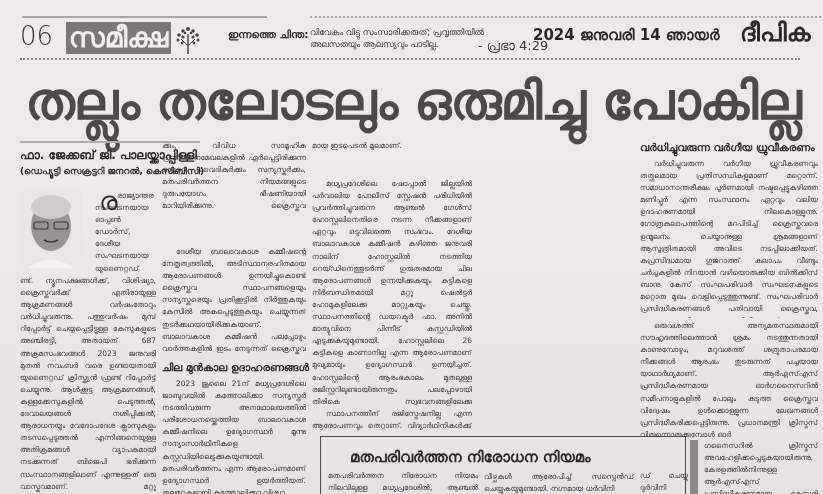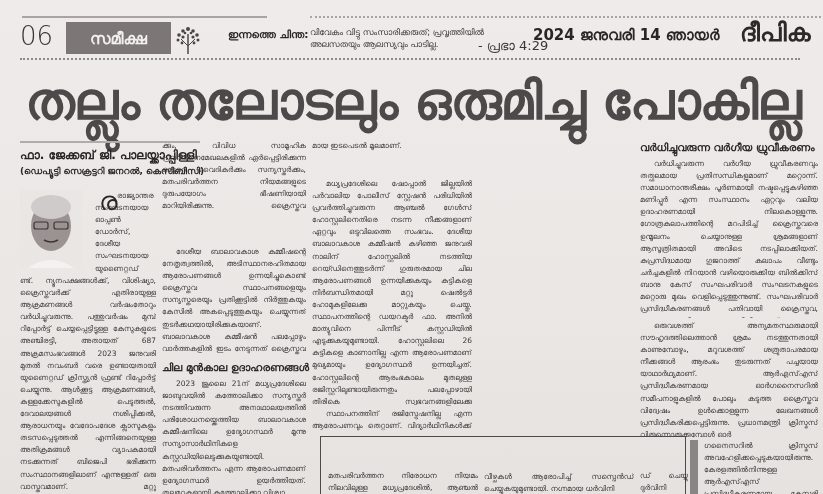--- a/index.html
+++ b/index.html
@@ -22,21 +22,21 @@
   .top-rule-dots {
     position: absolute; left: 310px; top: 16px; width: 515px; height: 2px;
     border-top: 2px dotted #a9a4a3;
   }
   .page-num {
     position: absolute; left: 20px; top: 21px; font-size: 26px; font-weight: 300;
     color: #3a3536; letter-spacing: 0px; font-family: "DejaVu Sans", sans-serif;
   }
   .section-box {
     position: absolute; left: 66px; top: 22px; width: 105px; height: 32px;
-    background: #7c7776; color: #f3efee; font-weight: bold; font-size: 16px;
+    background: #7c7776; color: #f3efee; font-weight: bold; font-size: 28px;
     display: flex; align-items: center; justify-content: center;
   }
   .tree-icon { position: absolute; left: 174px; top: 24px; width: 28px; height: 30px; }
   .bottom-rule {
     position: absolute; left: 20px; top: 58px; width: 780px; height: 2px;
     border-top: 2px dotted #8e8988;
   }
   .thought-label {
     position: absolute; left: 228px; top: 28px; font-size: 10.5px; font-weight: bold; color:#2c2728;
   }
@@ -142,17 +142,18 @@
   <div class="col" style="left:312px; top:178px; width:160px; height:230px; text-indent:14px;">മധ്യപ്രദേശിലെ ഷോപ്പാൽ ജില്ലയിൽ പർവാലിയ പോലീസ് സ്റ്റേഷൻ പരിധിയിൽ പ്രവർത്തിച്ചുവരുന്ന ആഞ്ചൽ ഗേൾസ് ഹോസ്റ്റലിനെതിരെ നടന്ന നീക്കങ്ങളാണ് ഏറ്റവും ഒടുവിലത്തെ സംഭവം. ദേശീയ ബാലാവകാശ കമ്മീഷൻ കഴിഞ്ഞ ജനുവരി നാലിന് ഹോസ്റ്റലിൽ നടത്തിയ റെയ്ഡിനെത്തുടർന്ന് ഗുരുതരമായ ചില ആരോപണങ്ങൾ ഉന്നയിക്കുകയും കുട്ടികളെ നിർബന്ധിതമായി മറ്റു ഷെൽട്ടർ ഹോമുകളിലേക്കു മാറ്റുകയും ചെയ്തു. സ്ഥാപനത്തിന്റെ ഡയറക്ടർ ഫാ. അനിൽ മാത്യുവിനെ പിന്നീട് കസ്റ്റഡിയിൽ എടുക്കുകയുമുണ്ടായി. ഹോസ്റ്റലിലെ 26 കുട്ടികളെ കാണാനില്ല എന്ന ആരോപണമാണ് മുഖ്യമായും ഉദ്യോഗസ്ഥർ ഉന്നയിച്ചത്. ഹോസ്റ്റലിന്റെ ആരംഭകാലം മുതലുള്ള രജിസ്റ്ററിലുണ്ടായിരുന്നതും പലപ്പോഴായി തിരികെ സ്വഭവനങ്ങളിലേക്കു മടങ്ങിയവരുമാണ് ആ കുട്ടികൾ എന്ന് ഹോസ്റ്റൽ അധികൃതർ വ്യക്തമാക്കിയെങ്കിലും അധികാരികൾ തങ്ങളുടെ ആരോപണത്തിൽ ഉറച്ചുനിൽക്കുകയായിരുന്നു. എന്നാൽ, പോലീസ് അന്വേഷണത്തിൽ ആ കുട്ടികൾ എല്ലാവരും സ്വന്തം വീടുകളിലുണ്ടെന്ന് വ്യക്തമായി.</div>
   <div class="col" style="left:312px; top:408px; width:160px; height:26px; text-indent:14px;">സ്ഥാപനത്തിന് രജിസ്ട്രേഷനില്ല എന്ന ആരോപണവും തെറ്റാണ്. വിദ്യാർഥിനികൾക്ക് പാ</div>
 
   <div class="sub-head" style="left:640px; top:140px; width:180px;">വർധിച്ചുവരുന്ന വർഗീയ ധ്രുവീകരണം</div>
   <div class="col" style="left:640px; top:158px; width:178px; height:160px; text-indent:14px;">വർധിച്ചുവരുന്ന വർഗീയ ധ്രുവീകരണവും തത്ഫലമായ പ്രതിസന്ധികളുമാണ് മറ്റൊന്ന്. സമാധാനാന്തരീക്ഷം പൂർണമായി നഷ്ടപ്പെട്ടുകഴിഞ്ഞ മണിപ്പൂർ എന്ന സംസ്ഥാനം ഏറ്റവും വലിയ ഉദാഹരണമായി നിലകൊള്ളുന്നു. ഗോത്രകലാപത്തിന്റെ മറപിടിച്ച് ക്രൈസ്തവരെ ഉന്മൂലനം ചെയ്യാനുള്ള ശ്രമങ്ങളാണ് ആസൂത്രിതമായി അവിടെ നടപ്പിലാക്കിയത്. കുപ്രസിദ്ധമായ ഗുജറാത്ത് കലാപം വീണ്ടും ചർച്ചകളിൽ നിറയാൻ വഴിയൊരുക്കിയ ബിൽക്കിസ് ബാനു കേസ് സംഘപരിവാർ സംഘടനകളുടെ മറ്റൊരു മുഖം വെളിപ്പെടുത്തുന്നുണ്ട്. സംഘപരിവാർ പ്രസിദ്ധീകരണങ്ങൾ പതിവായി ക്രൈസ്തവ, അന്യമത വിദ്വേഷം പ്രചരിപ്പിക്കുന്നത് ഇത്തരം വർഗീയ സംഘർഷങ്ങൾക്ക് ഒരു പ്രധാന കാരണമായി മാറുന്നുണ്ട്.</div>
   <div class="col" style="left:640px; top:320px; width:178px; height:120px; text-indent:14px;">ഒരുവശത്ത് അന്യമതസ്ഥരുമായി സൗഹൃദത്തിലെത്താൻ ശ്രമം നടത്തുന്നതായി കാണുമ്പോഴും, മറുവശത്ത് ശത്രുതാപരമായ നീക്കങ്ങൾ ആരംഭം തുടരുന്നത് പച്ചയായ യാഥാർഥ്യമാണ്. ആർഎസ്എസ് പ്രസിദ്ധീകരണമായ ഓർഗനൈസറിൽ സമീപനാളുകളിൽ പോലും കടുത്ത ക്രൈസ്തവ വിദ്വേഷം ഉൾക്കൊള്ളുന്ന ലേഖനങ്ങൾ പ്രസിദ്ധീകരിക്കപ്പെട്ടിരുന്നു. പ്രധാനമന്ത്രി ക്രിസ്മസ് വിരുന്നൊരുക്കുമ്പോൾ ഓർ</div>
   <div class="col" style="left:704px; top:440px; width:114px; height:54px;">ഗനൈസറിൽ ക്രിസ്മസ് അവഹേളിക്കപ്പെടുകയായിരുന്നു. കേരളത്തിൽനിന്നുള്ള ആർഎസ്എസ് പ്രസിദ്ധീകരണമായ കേസരി ആഴ്ചപ്പതിപ്പിൽ ഒരു ലേഖനം</div>
 
   <div class="box-rule" style="left:320px; top:436px; width:366px; height:70px;"></div>
   <div class="grey-bar"></div>
+  <div class="box-title">മതപരിവർത്തന നിരോധന നിയമം</div>
   <div class="col" style="left:328px; top:470px; width:150px; height:24px;">മതപരിവർത്തന നിരോധന നിയമം നിലവിലുള്ള മധ്യപ്രദേശിൽ, ആഞ്ചൽ ഗേൾസ്</div>
   <div class="col" style="left:484px; top:471px; width:150px; height:24px;">വീഴ്ചകൾ ആരോപിച്ച് സസ്പെൻഡ് ചെയ്യുകയുമുണ്ടായി. നഗ്നമായ ധർവിനി</div>
   <div class="col" style="left:640px; top:470px; width:48px; height:24px;">ഡ് ചെയ്യു ദുർവിനി</div>
 
 </div>
 
 </body></html>

